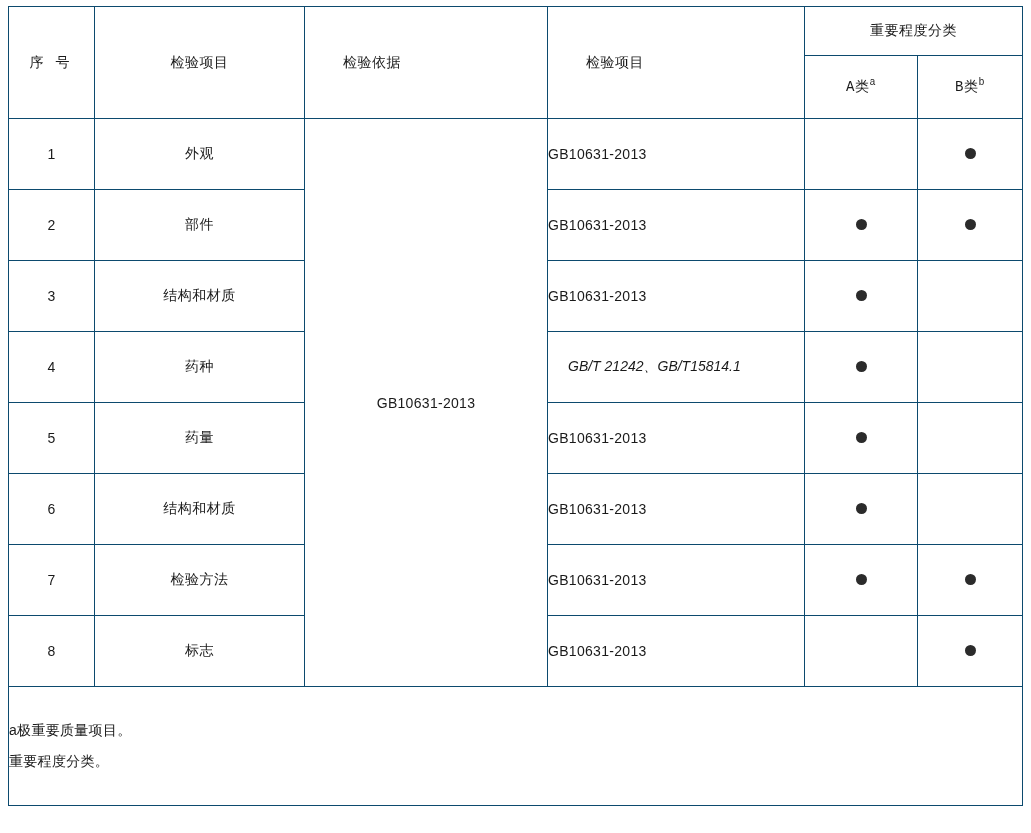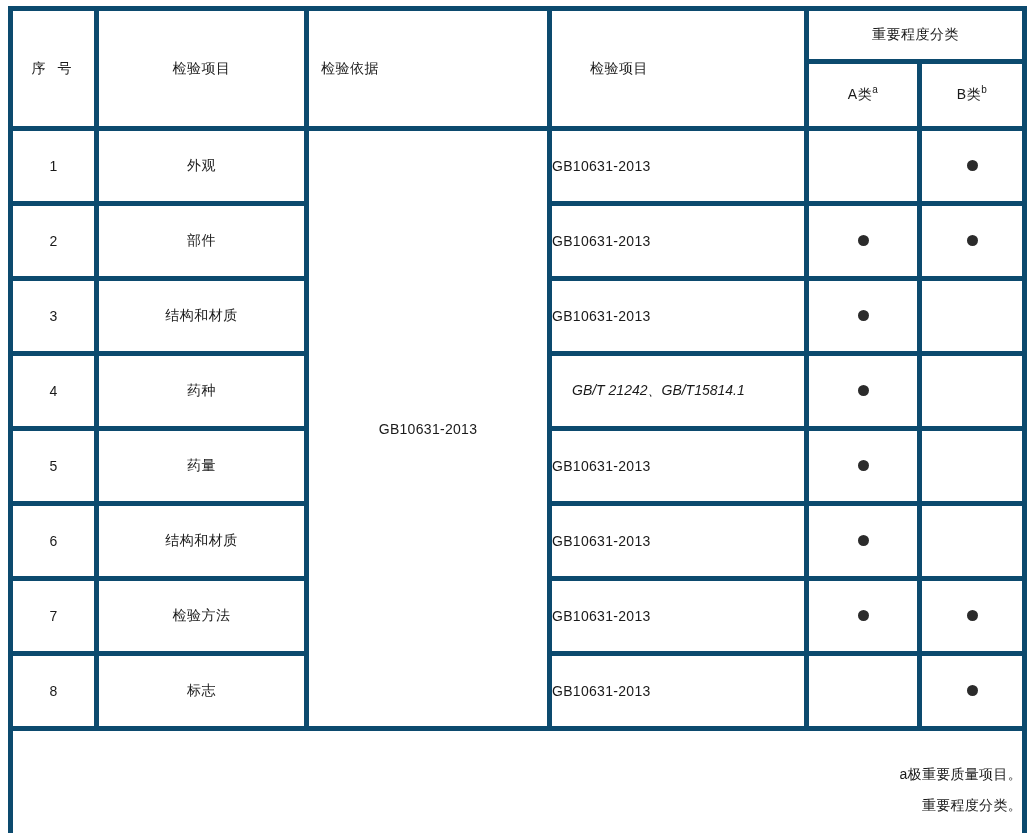--- a/index.html
+++ b/index.html
@@ -20,37 +20,37 @@
     box-sizing: border-box;
     padding: 6px 8px 0 8px;
   }
   table.spec {
     border-collapse: collapse;
     width: 1014px;
     table-layout: fixed;
     margin: 0;
   }
   table.spec td, table.spec th {
-    border: 5px solid #0c4a6e;
+    border: 1px solid #0c4a6e;
     font-weight: normal;
     font-size: 14px;
     color: #1a1a1a;
     padding: 0;
     vertical-align: middle;
   }
   
   col.c-no     { width: 86px; }
   col.c-item   { width: 210px; }
   col.c-basis  { width: 243px; }
   col.c-method { width: 257px; }
   col.c-a      { width: 113px; }
   col.c-b      { width: 105px; }
 
   .hdr-row1 td, .hdr-row1 th { height: 48px; }
-  .hdr-row2 td, .hdr-row2 th { height: 62px; }
+  .hdr-row2 td, .hdr-row2 th { height: 62px; font-family: Liberation Mono, monospace; }
 
   .cell-center {
     text-align: center;
   }
   .cell-left {
     text-align: center;
     padding-left: 26px;
   }
   .cell-left-sm {
     text-align: left;
@@ -95,21 +95,21 @@
     background: #2b2b2b;
   }
   sup {
     font-size: 10px;
     vertical-align: super;
     line-height: 0;
   }
   .notes-cell {
     height: 118px;
     vertical-align: top;
-    text-align: right;
+    text-align: left;
     padding: 22px 0 0 36px;
     font-size: 14px;
     line-height: 2.2;
   }
   .notes-cell div {
     letter-spacing: 0.3px;
   }
   .item-label {
     letter-spacing: 0.5px;
   }
@@ -124,21 +124,21 @@
       <col class="c-item">
       <col class="c-basis">
       <col class="c-method">
       <col class="c-a">
       <col class="c-b">
     </colgroup>
     <tbody>
       <tr class="hdr-row1">
         <td rowspan="2" class="cell-center hdr-text hdr-no">序 号</td>
         <td rowspan="2" class="cell-left hdr-text">检验项目</td>
-        <td rowspan="2" class="cell-left-sm hdr-text" style="padding-left:12px;">检验依据</td>
+        <td rowspan="2" class="cell-left-sm hdr-text" style="padding-left:38px;">检验依据</td>
         <td rowspan="2" class="cell-left-sm hdr-text" style="padding-left:38px;">检验项目</td>
         <td colspan="2" class="cell-center hdr-text">重要程度分类</td>
       </tr>
       <tr class="hdr-row2">
         <td class="cell-center hdr-text"><span>A类</span><sup>a</sup></td>
         <td class="cell-center hdr-text"><span>B类</span><sup>b</sup></td>
       </tr>
 
       <tr class="body-row">
         <td class="cell-center">1</td>

